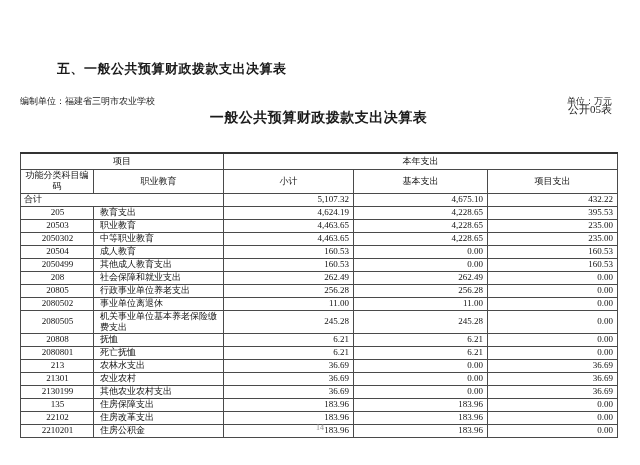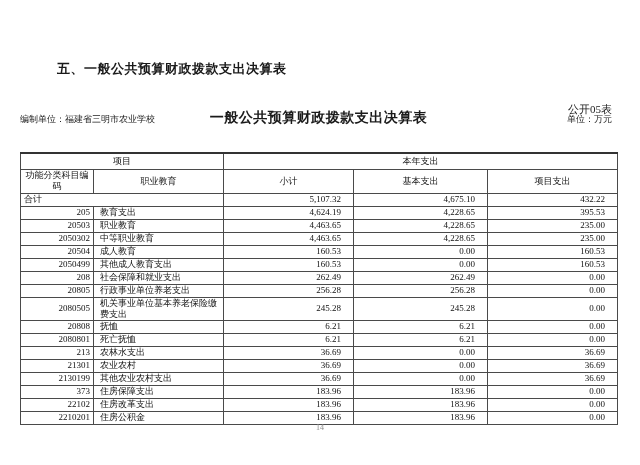--- a/index.html
+++ b/index.html
@@ -22,21 +22,21 @@
     position: absolute; left: 20px; top: 86px; width: 597px;
     text-align: center;
     font-family: "Liberation Sans", "DejaVu Sans", sans-serif;
     font-weight: bold; font-size: 14px; letter-spacing: 0.5px; margin-top: 23px;
   }
   .table-code {
     position: absolute; left: 20px; top: 102px; width: 592px;
     text-align: right; font-size: 11px; color: #222;
   }
   .meta-row {
-    position: absolute; left: 20px; top: 113px; width: 592px;
+    position: absolute; left: 20px; top: 95px; width: 592px;
     font-size: 9px; color: #222;
   }
   .meta-row .prepared-by { float: left; }
   .meta-row .unit { float: right; }
 
   table.fin-table {
     position: absolute; left: 20px; top: 125px;
     width: 597px;
     border-collapse: collapse;
     table-layout: fixed;
@@ -48,23 +48,23 @@
     border: 1px solid #4a4a4a;
     line-height: 11px;
     padding: 0 3px;
     font-weight: normal;
     overflow: hidden;
     word-break: break-all;
   }
   .fin-table thead tr.group-row th { height: 16px; text-align: center; }
   .fin-table thead tr.cols-row  th { height: 24px; text-align: center; }
   .fin-table tbody td { height: 13px; }
-  .fin-table td.cell-code { text-align: right; padding-left: 4px; }
+  .fin-table td.cell-code { text-align: center; padding-left: 4px; }
   .fin-table td.cell-name { text-align: left; padding-left: 6px; }
-  .fin-table td.num      { text-align: right; padding-right: 12px; }
+  .fin-table td.num      { text-align: right; padding-right: 4px; }
   .fin-table td.total-name { text-align: left; }
   .fin-table { border: 1px solid #333; border-top-width: 2px; }
 
   .page-number {
     position: absolute; left: 0; top: 423px; width: 640px;
     text-align: center; font-size: 8px; color: #8a8a8a;
   }
 </style>
 </head>
 <body>
@@ -153,20 +153,27 @@
           <td class="num">0.00</td>
         </tr>
         <tr>
           <td class="cell-code">20805</td>
           <td class="cell-name">行政事业单位养老支出</td>
           <td class="num">256.28</td>
           <td class="num">256.28</td>
           <td class="num">0.00</td>
         </tr>
         <tr>
+          <td class="cell-code">2080502</td>
+          <td class="cell-name">事业单位离退休</td>
+          <td class="num">11.00</td>
+          <td class="num">11.00</td>
+          <td class="num">0.00</td>
+        </tr>
+        <tr>
           <td class="cell-code">2080505</td>
           <td class="cell-name">机关事业单位基本养老保险缴费支出</td>
           <td class="num">245.28</td>
           <td class="num">245.28</td>
           <td class="num">0.00</td>
         </tr>
         <tr>
           <td class="cell-code">20808</td>
           <td class="cell-name">抚恤</td>
           <td class="num">6.21</td>
@@ -195,21 +202,21 @@
           <td class="num">36.69</td>
         </tr>
         <tr>
           <td class="cell-code">2130199</td>
           <td class="cell-name">其他农业农村支出</td>
           <td class="num">36.69</td>
           <td class="num">0.00</td>
           <td class="num">36.69</td>
         </tr>
         <tr>
-          <td class="cell-code">373</td>
+          <td class="cell-code">135</td>
           <td class="cell-name">住房保障支出</td>
           <td class="num">183.96</td>
           <td class="num">183.96</td>
           <td class="num">0.00</td>
         </tr>
         <tr>
           <td class="cell-code">22102</td>
           <td class="cell-name">住房改革支出</td>
           <td class="num">183.96</td>
           <td class="num">183.96</td>

